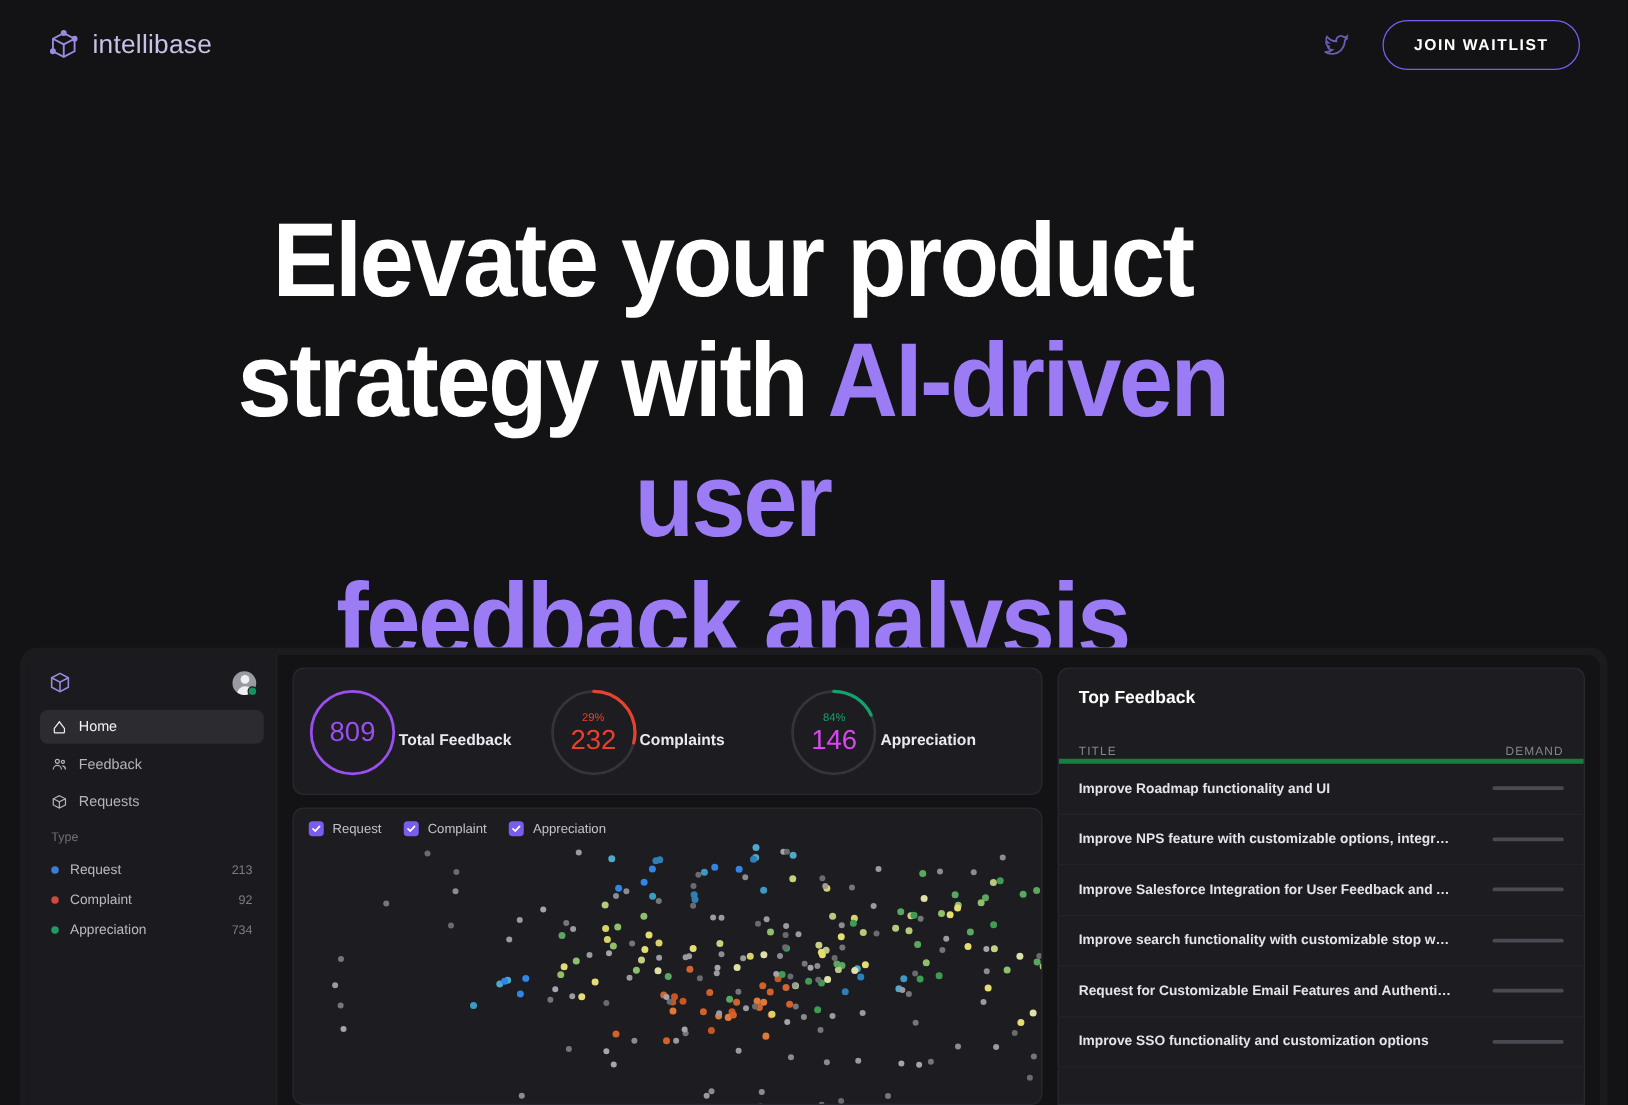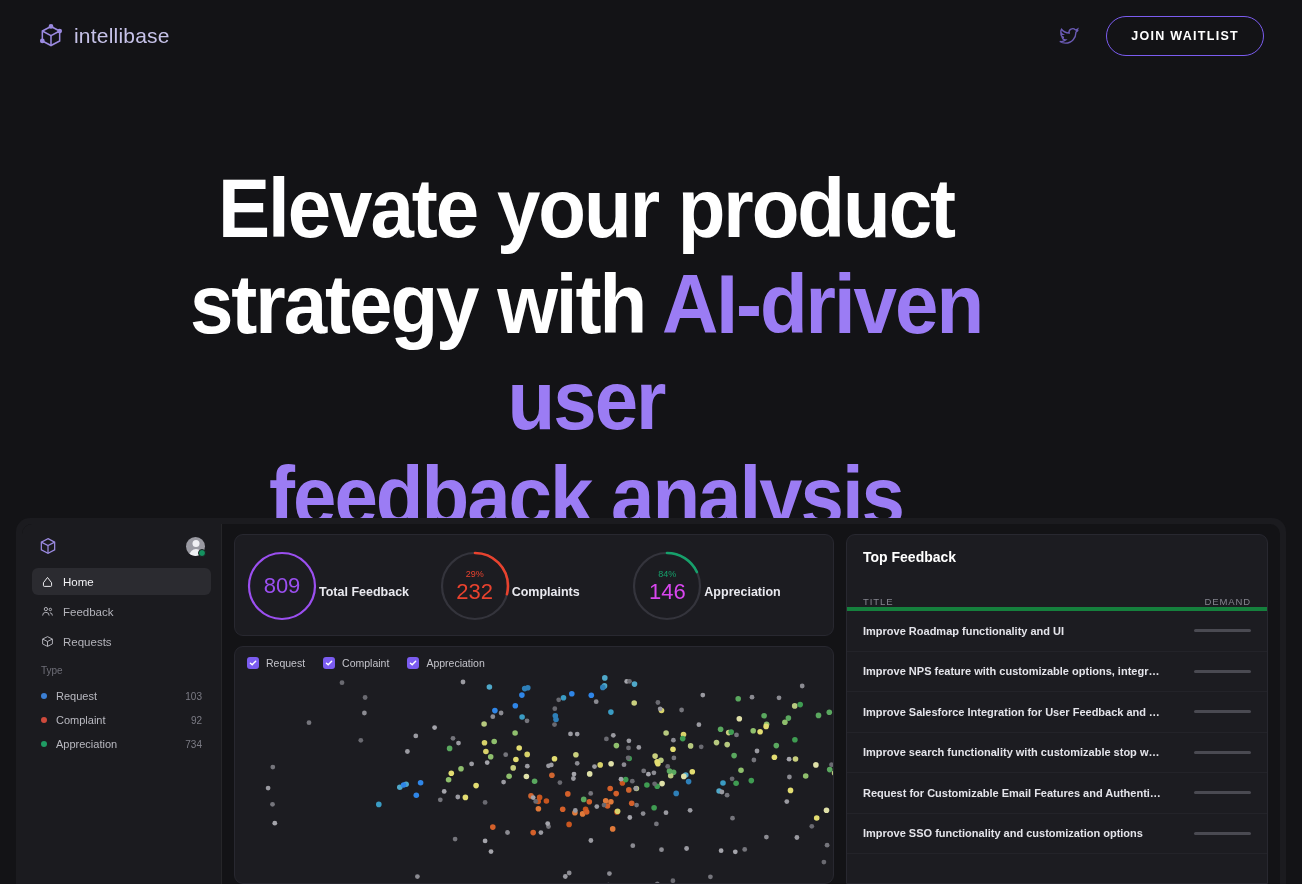--- a/index.html
+++ b/index.html
@@ -254,21 +254,21 @@
             </svg>
      <span>Requests</span>
    </div>
         </div>
 
     <div class="type-label">Type</div>
     <div id="typerows">
           <div class="type-row">
      <span class="type-dot" style="background:#3b7fd4"></span>
      <span>Request</span>
-     <span class="type-count">103</span>
+     <span class="type-count">213</span>
    </div>
           <div class="type-row">
      <span class="type-dot" style="background:#cf4a3c"></span>
      <span>Complaint</span>
      <span class="type-count">92</span>
    </div>
           <div class="type-row">
      <span class="type-dot" style="background:#1f9c63"></span>
      <span>Appreciation</span>
      <span class="type-count">734</span>

